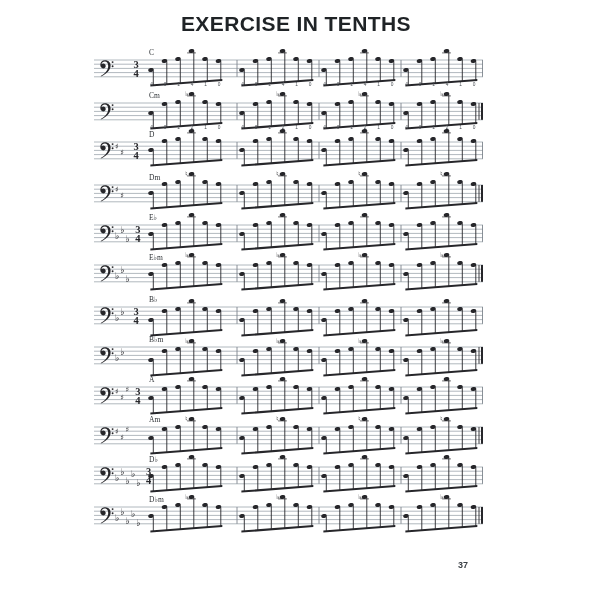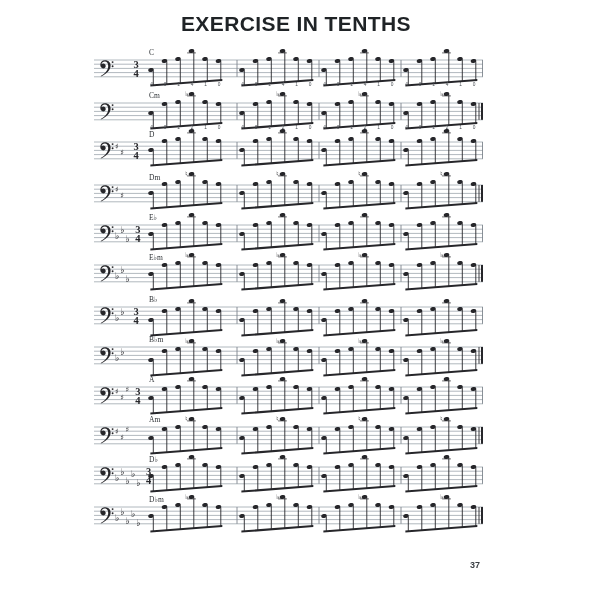--- a/index.html
+++ b/index.html
@@ -4,21 +4,21 @@
 <style>
   html,body{margin:0;padding:0;}
   body{width:600px;height:600px;background:#ffffff;font-family:"Liberation Sans",sans-serif;}
   .page{position:absolute;left:0;top:0;width:600px;height:600px;background:#fff;overflow:hidden;}
   .title{position:absolute;left:0;top:12px;width:592px;text-align:center;
          font-size:21px;font-weight:bold;letter-spacing:0.4px;color:#1f2326;
          font-family:"Liberation Sans",sans-serif;}
   .staves{position:absolute;left:0;top:0;width:600px;height:600px;}
   .staves svg{position:absolute;overflow:visible;}
   .note-line{position:absolute;left:103px;top:531px;font-size:9.5px;font-weight:bold;color:#33383c;}
-  .page-num{position:absolute;left:458px;top:560px;width:22px;text-align:right;
+  .page-num{position:absolute;left:458px;top:560px;width:22px;text-align:left;
             font-size:9px;font-weight:bold;color:#3a3f44;}
 </style>
 </head>
 <body>
 
 <div class="page">
   <div class="title">EXERCISE IN TENTHS</div>
   <div class="staves" id="staves">
       <svg width="396" height="52" viewBox="0 0 396 52" style="left: 94px; top: 46px;">
         <line x1="0" y1="14" x2="389" y2="14" stroke="#97a0a8" stroke-width="0.75"></line>

